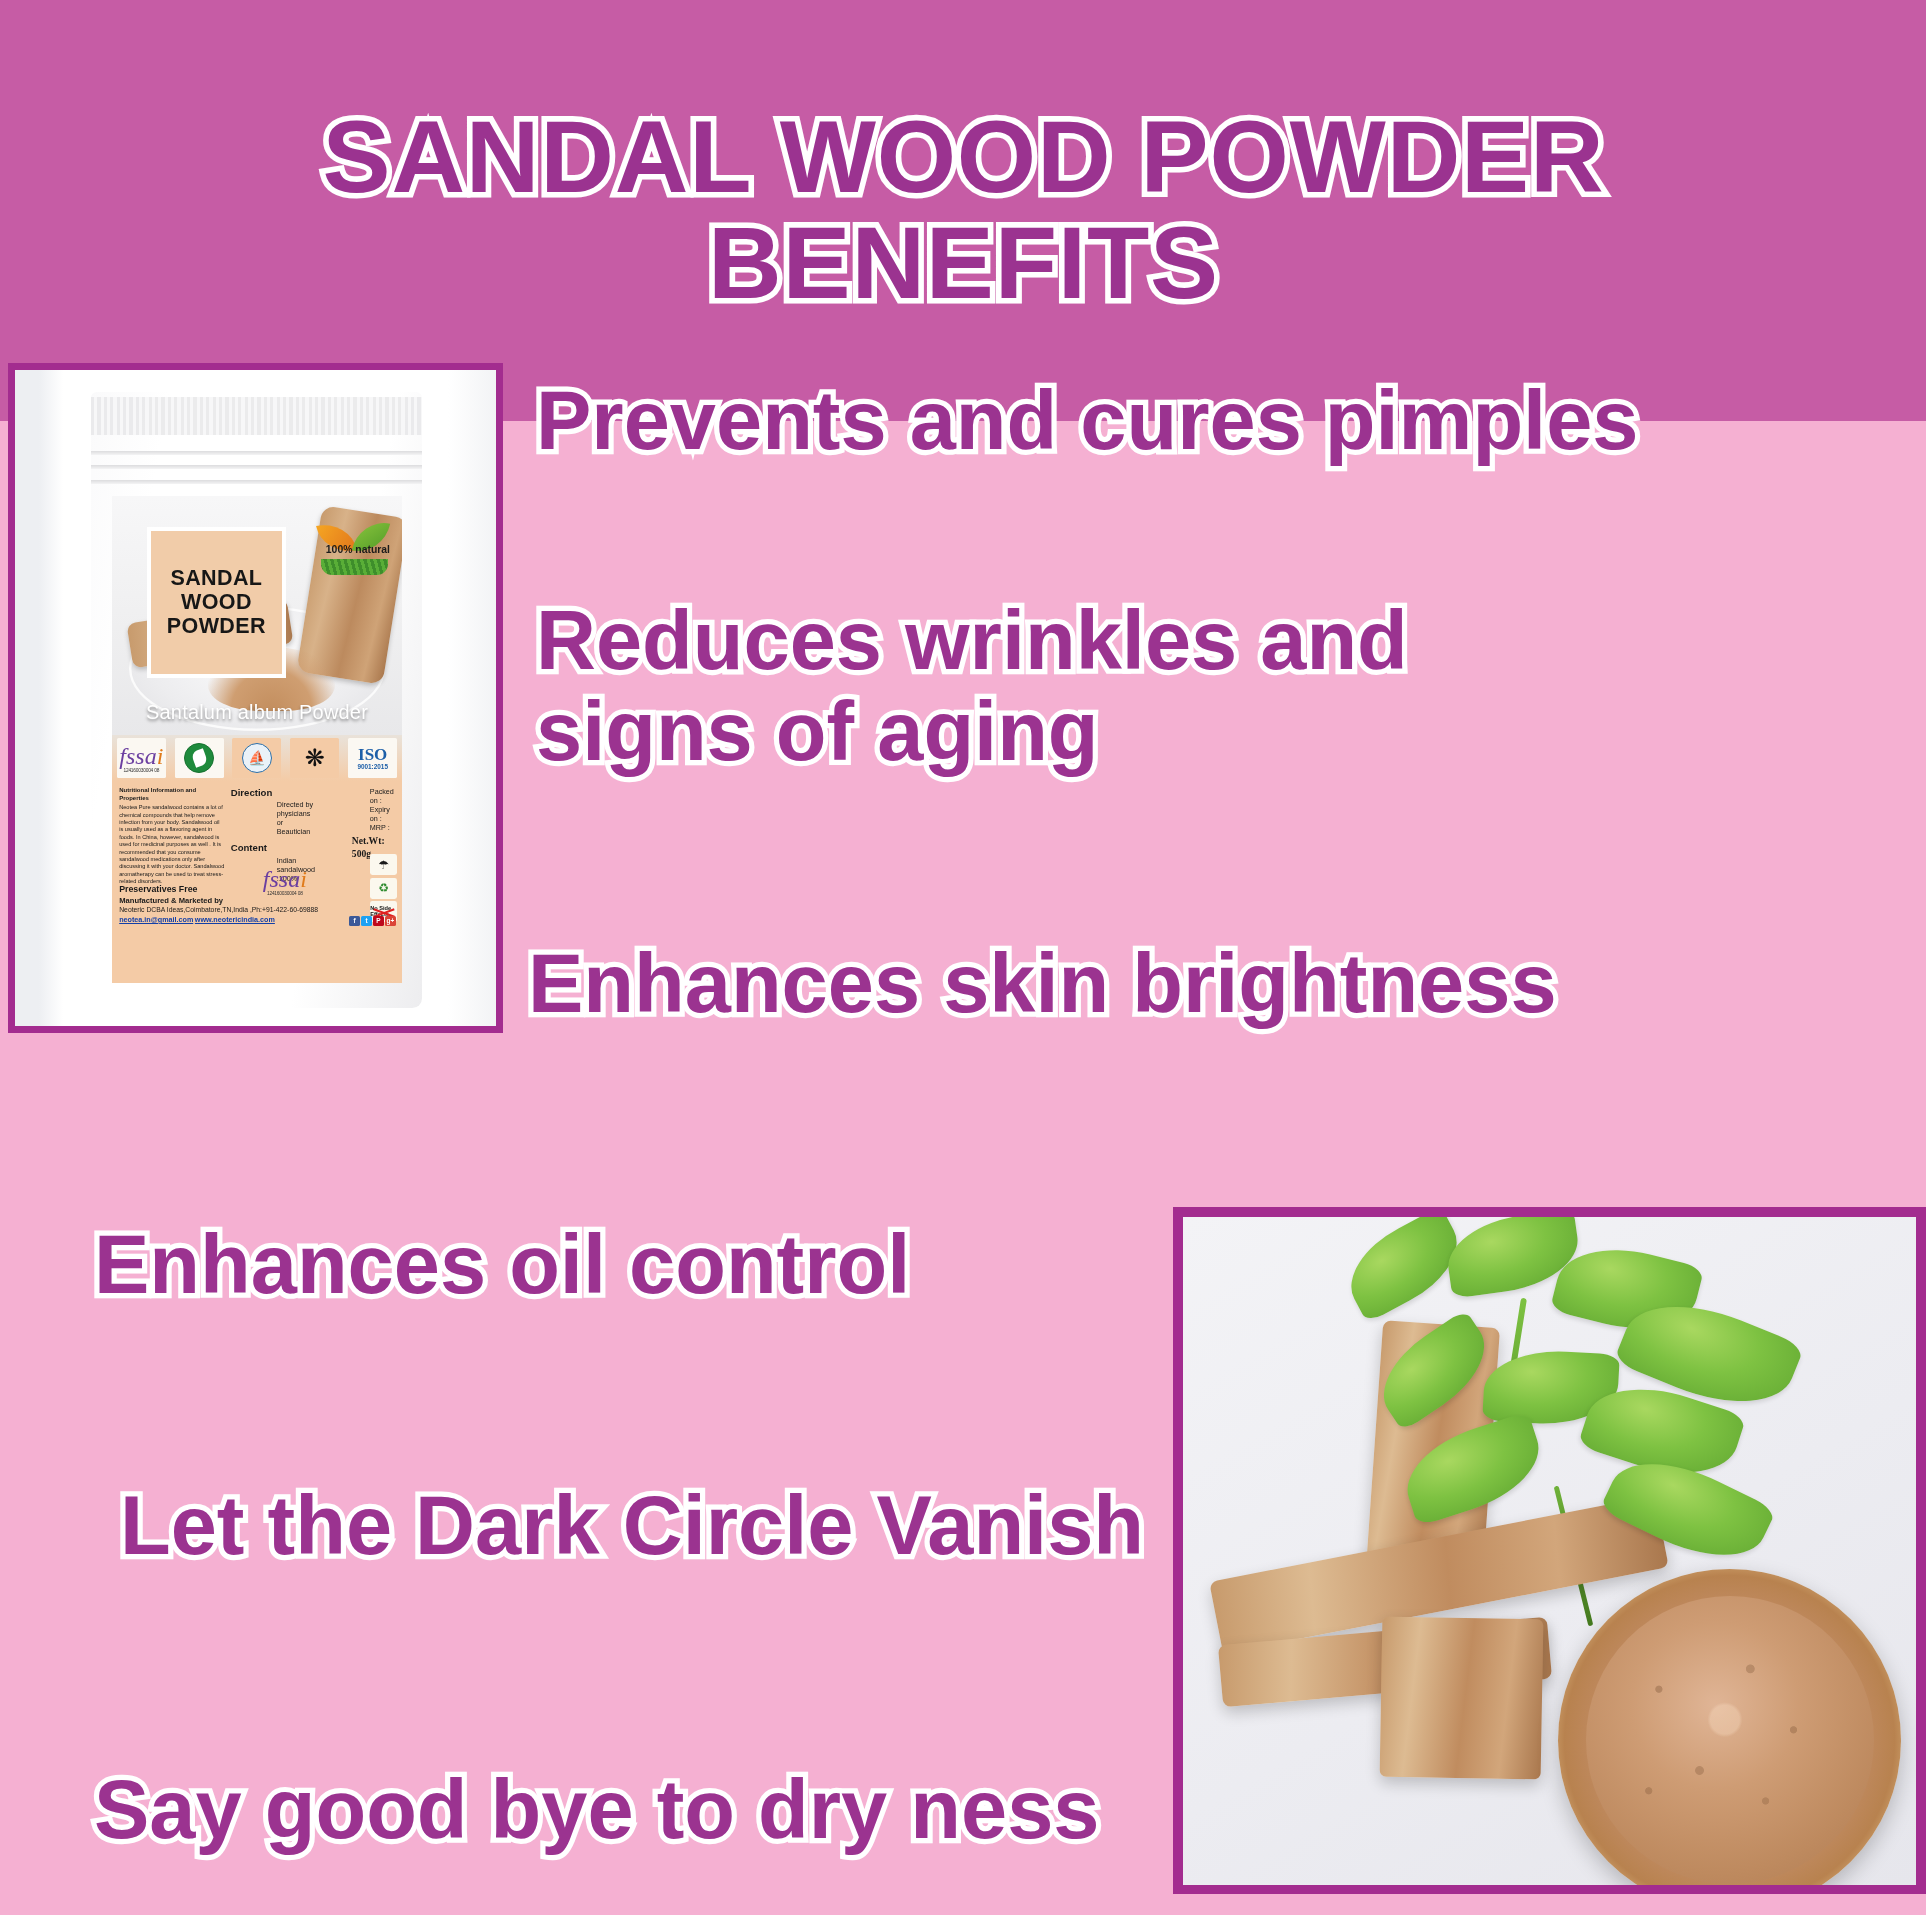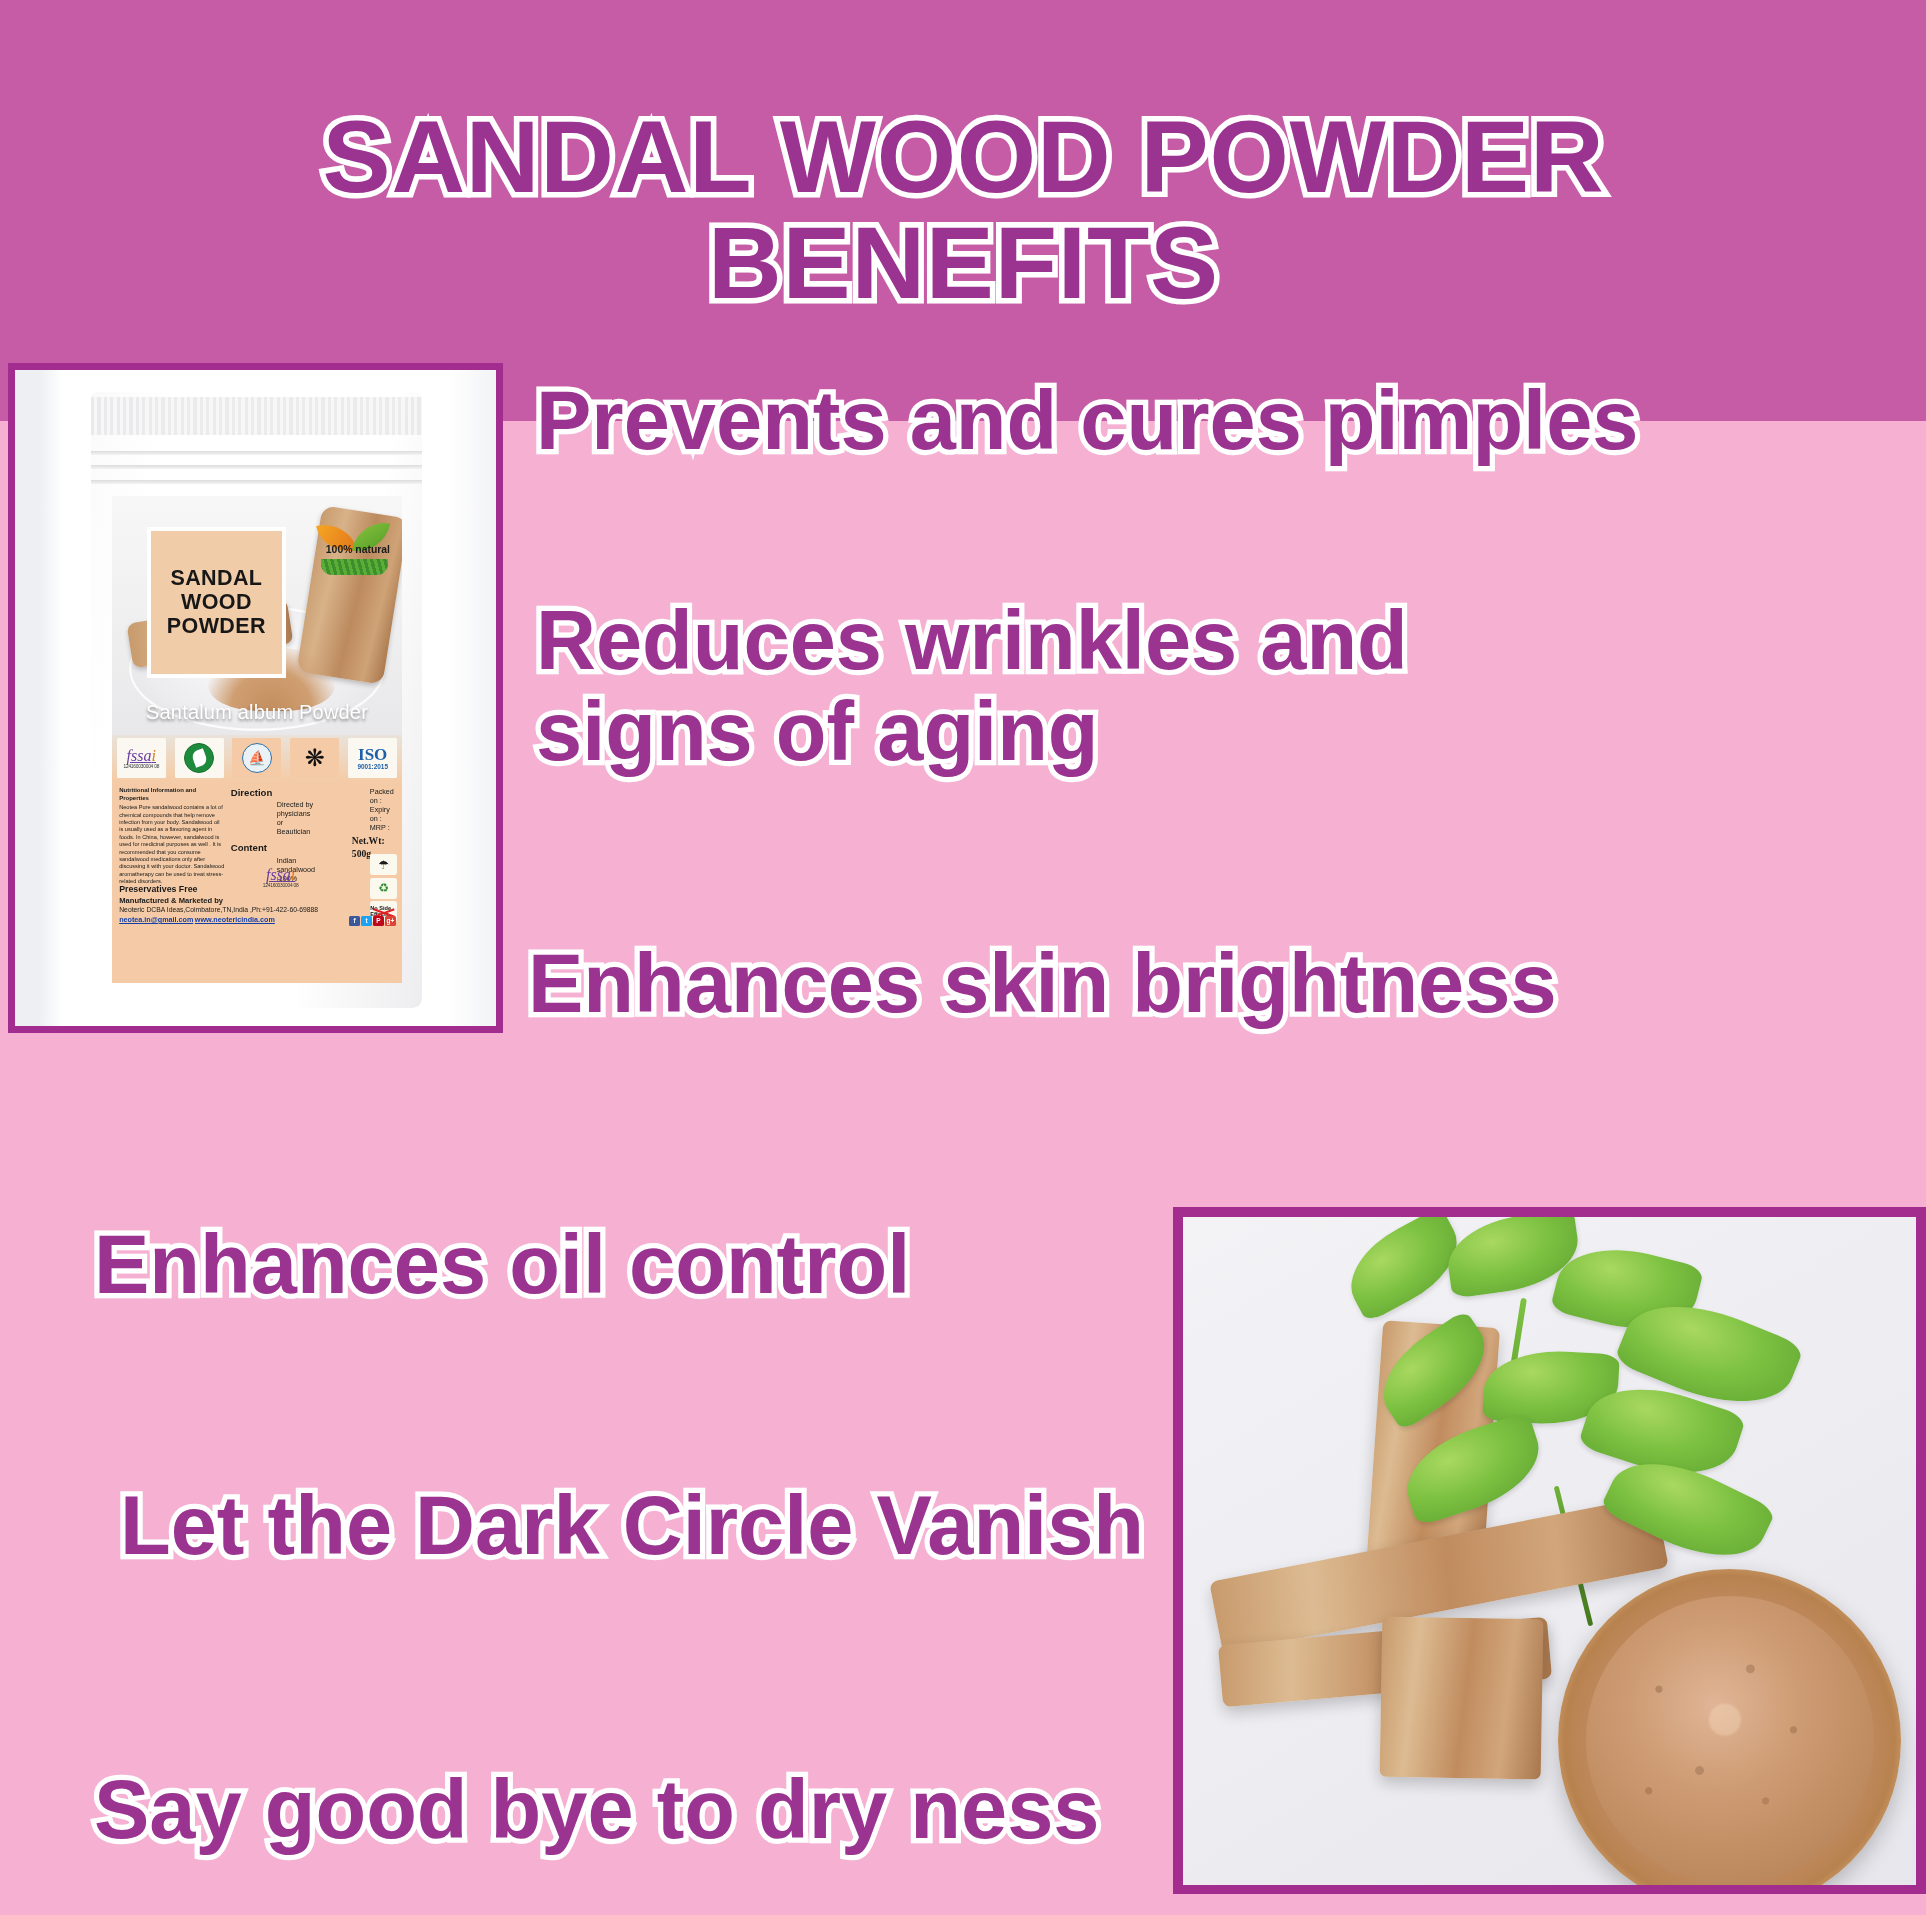--- a/index.html
+++ b/index.html
@@ -177,21 +177,21 @@
     position:relative; height:46px; display:flex; align-items:center;
     justify-content:space-between; padding:0 4.8px; gap:2.4px;
     background:linear-gradient(180deg,#E9E2DA,#F4CBA6);
   }
   .cert {
     width:49px; height:40px; background:#FBF8F2;
     display:flex; flex-direction:column; align-items:center; justify-content:center;
     border-radius:1.6px; overflow:hidden;
   }
   .cert.transparent { background:#F4CBA6; }
-  .fssai-word { font-family:"Liberation Serif", serif; font-style:italic; font-size:16px; color:#6B3FA0; line-height:1;text-decoration:underline; }
+  .fssai-word { font-family:"Liberation Serif", serif; font-style:italic; font-size:24px; color:#6B3FA0; line-height:1; }
   .fssai-word i { color:#E07B1B; font-style:italic; }
   .fssai-num { font-size:4.8px; color:#333; letter-spacing:-0.2px; }
   .cert-circle {
     width:30px; height:30px; border-radius:50%;
     display:flex; align-items:center; justify-content:center;
   }
   .teaboard { background:#1E8A3C; border:1.6px solid #16712F; }
   .teaboard-leaf { width:12.8px; height:16px; background:#FFF; border-radius:50% 0 50% 0; transform:rotate(-20deg); }
   .spices { background:#EAF2F8; border:1.6px solid #2C6FA8; }
   .spices-ship { font-size:14.4px; color:#2C6FA8; line-height:1; }

